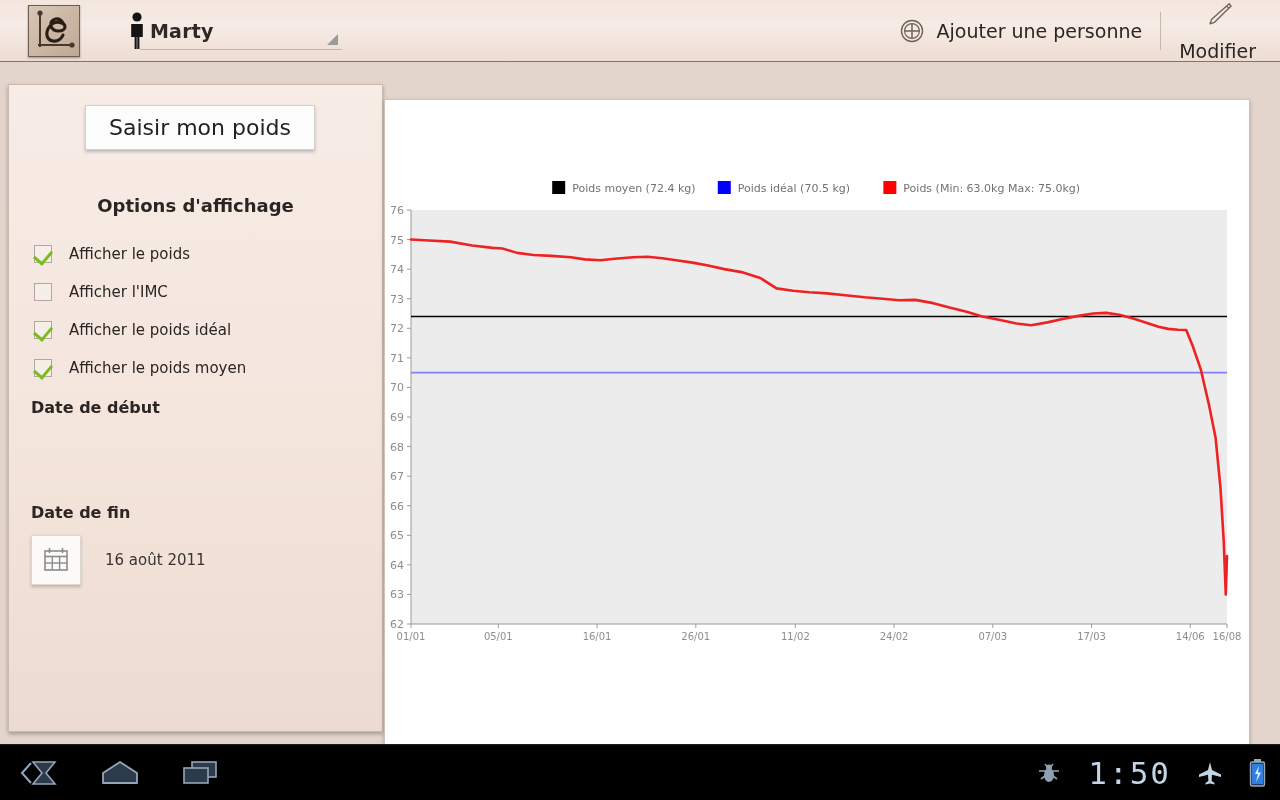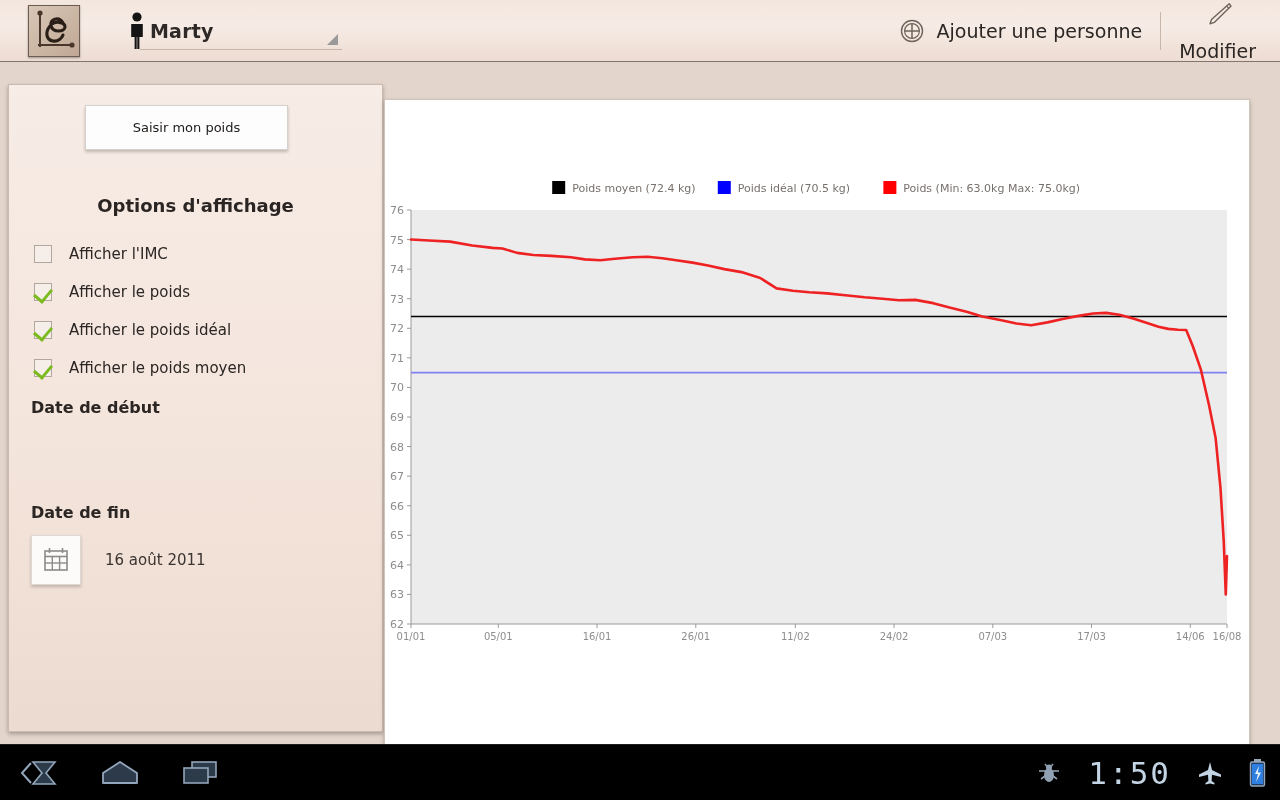--- a/index.html
+++ b/index.html
@@ -66,24 +66,24 @@
     background: #e3d5cb;
     padding: 8px 6px 6px 8px;
   }
   .panel-left {
     position: absolute; left: 8px; top: 22px; width: 375px; height: 648px;
     background: linear-gradient(to bottom, #f7ece6 0%, #f4e5dc 55%, #ecdbd0 100%);
     border: 1px solid #cbbab0;
     box-shadow: 0 2px 4px rgba(0,0,0,.28);
   }
   .btn-weigh {
-    position: absolute; left: 76px; top: 20px; width: 203px; height: 45px;
+    position: absolute; left: 76px; top: 20px; width: 230px; height: 45px;
     background: #fdfdfd; border: 1px solid #d6d0cb;
     box-shadow: 0 2px 3px rgba(0,0,0,.22);
-    font-size: 13px; color: #24201e; cursor: pointer;
+    font-size: 22px; color: #24201e; cursor: pointer;
     font-family: inherit;
   }
   .opt-title {
     position: absolute; left: 0; top: 110px; width: 100%;
     text-align: center; font-size: 18px; font-weight: bold; color: #2a2522;
   }
   .checks { position: absolute; left: 25px; top: 150px; width: 330px; }
   .check-row {
     display: flex; align-items: center; height: 38px; cursor: pointer;
   }
@@ -187,26 +187,26 @@
   <div class="content">
 
     <div class="panel-left">
 
       <button class="btn-weigh">Saisir mon poids</button>
 
       <div class="opt-title">Options d'affichage</div>
 
       <div class="checks">
         <div class="check-row">
+          <span class="cbox on"></span>
+          <span class="check-label">Afficher le poids</span>
+        </div>
+        <div class="check-row">
           <span class="cbox"></span>
           <span class="check-label">Afficher l'IMC</span>
-        </div>
-        <div class="check-row">
-          <span class="cbox on"></span>
-          <span class="check-label">Afficher le poids</span>
         </div>
         <div class="check-row">
           <span class="cbox on"></span>
           <span class="check-label">Afficher le poids idéal</span>
         </div>
         <div class="check-row">
           <span class="cbox on"></span>
           <span class="check-label">Afficher le poids moyen</span>
         </div>
       </div>

